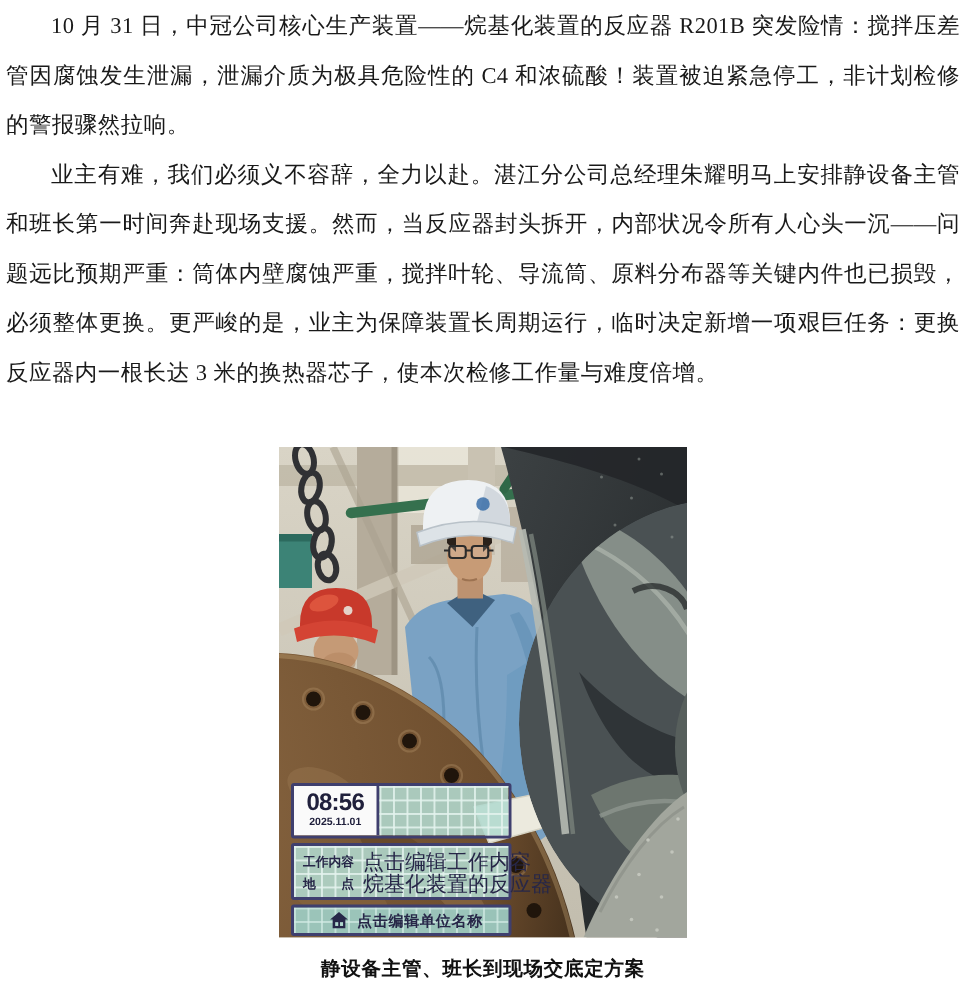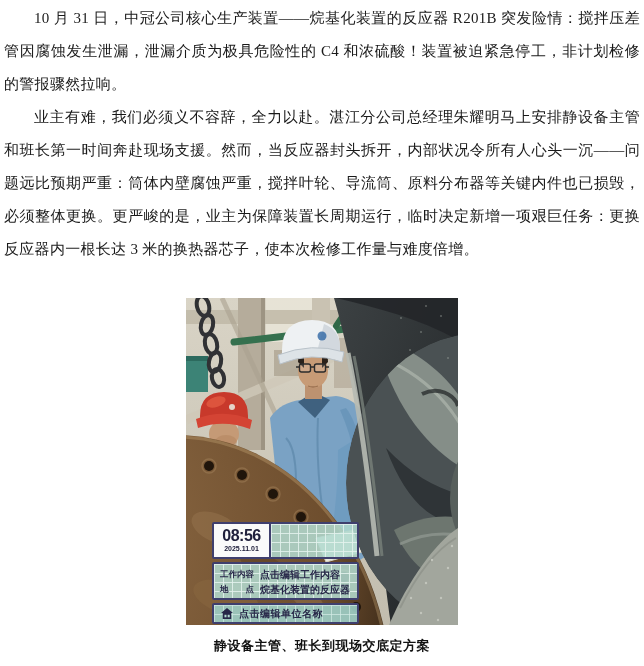--- a/index.html
+++ b/index.html
@@ -23,21 +23,20 @@
   }
   .photo-frame{
     position:relative;width:272px;height:327px;overflow:hidden;background:#c9c4b6;
   }
   .photo-frame svg{display:block;}
   
   .wm{
     position:absolute;left:8px;top:224px;width:147px;
     font-family:"Liberation Sans","DejaVu Sans",sans-serif;
     color:#272748;
-    margin-left:18px;
   }
   .wm-grid{
     background-color:rgba(178,217,207,0.88);
     background-image:
       linear-gradient(rgba(228,243,238,0.85) 1px, transparent 1px),
       linear-gradient(90deg, rgba(228,243,238,0.85) 1px, transparent 1px);
     background-size:9px 9px;
   }
   .wm-row1{
     display:flex;height:37px;border:2px solid #3f3f6e;border-radius:2px;
@@ -52,29 +51,30 @@
   .wm-date{font-size:7px;font-weight:700;line-height:9px;color:#20203c;}
   .wm-gridfill{flex:1;}
   .wm-fields{
     margin-top:3px;height:38px;border:2px solid #3f3f6e;border-radius:2px;
     box-sizing:border-box;padding:3px 0 4px 6px;
   }
   .wm-field{display:flex;height:15px;align-items:center;}
   .wm-label{
     width:40px;font-size:8.5px;font-weight:700;white-space:pre;flex:none;
   }
-  .wm-value{font-size:10px;font-weight:700;white-space:nowrap;}
+  .wm-value{font-size:14px;font-weight:400;white-space:nowrap;}
   .wm-footer{
     margin-top:3px;height:21px;border:2px solid #3f3f6e;border-radius:2px;
     box-sizing:border-box;display:flex;align-items:center;padding-left:7px;
     background-color:rgba(157,205,196,0.92);
     background-image:
       linear-gradient(rgba(212,236,230,0.7) 1px, transparent 1px),
       linear-gradient(90deg, rgba(212,236,230,0.7) 1px, transparent 1px);
     background-size:9px 9px;
+    justify-content:center;
   }
   .wm-footer-text{font-size:10px;font-weight:700;margin-left:6px;letter-spacing:0.5px;}
   .caption{
     width:max-content;margin:12px auto 0;white-space:nowrap;
     font-family:"Liberation Sans","DejaVu Sans",sans-serif;
     font-size:13px;font-weight:700;color:#111;letter-spacing:0.5px;
   }
 </style>
 </head>
 <body>

